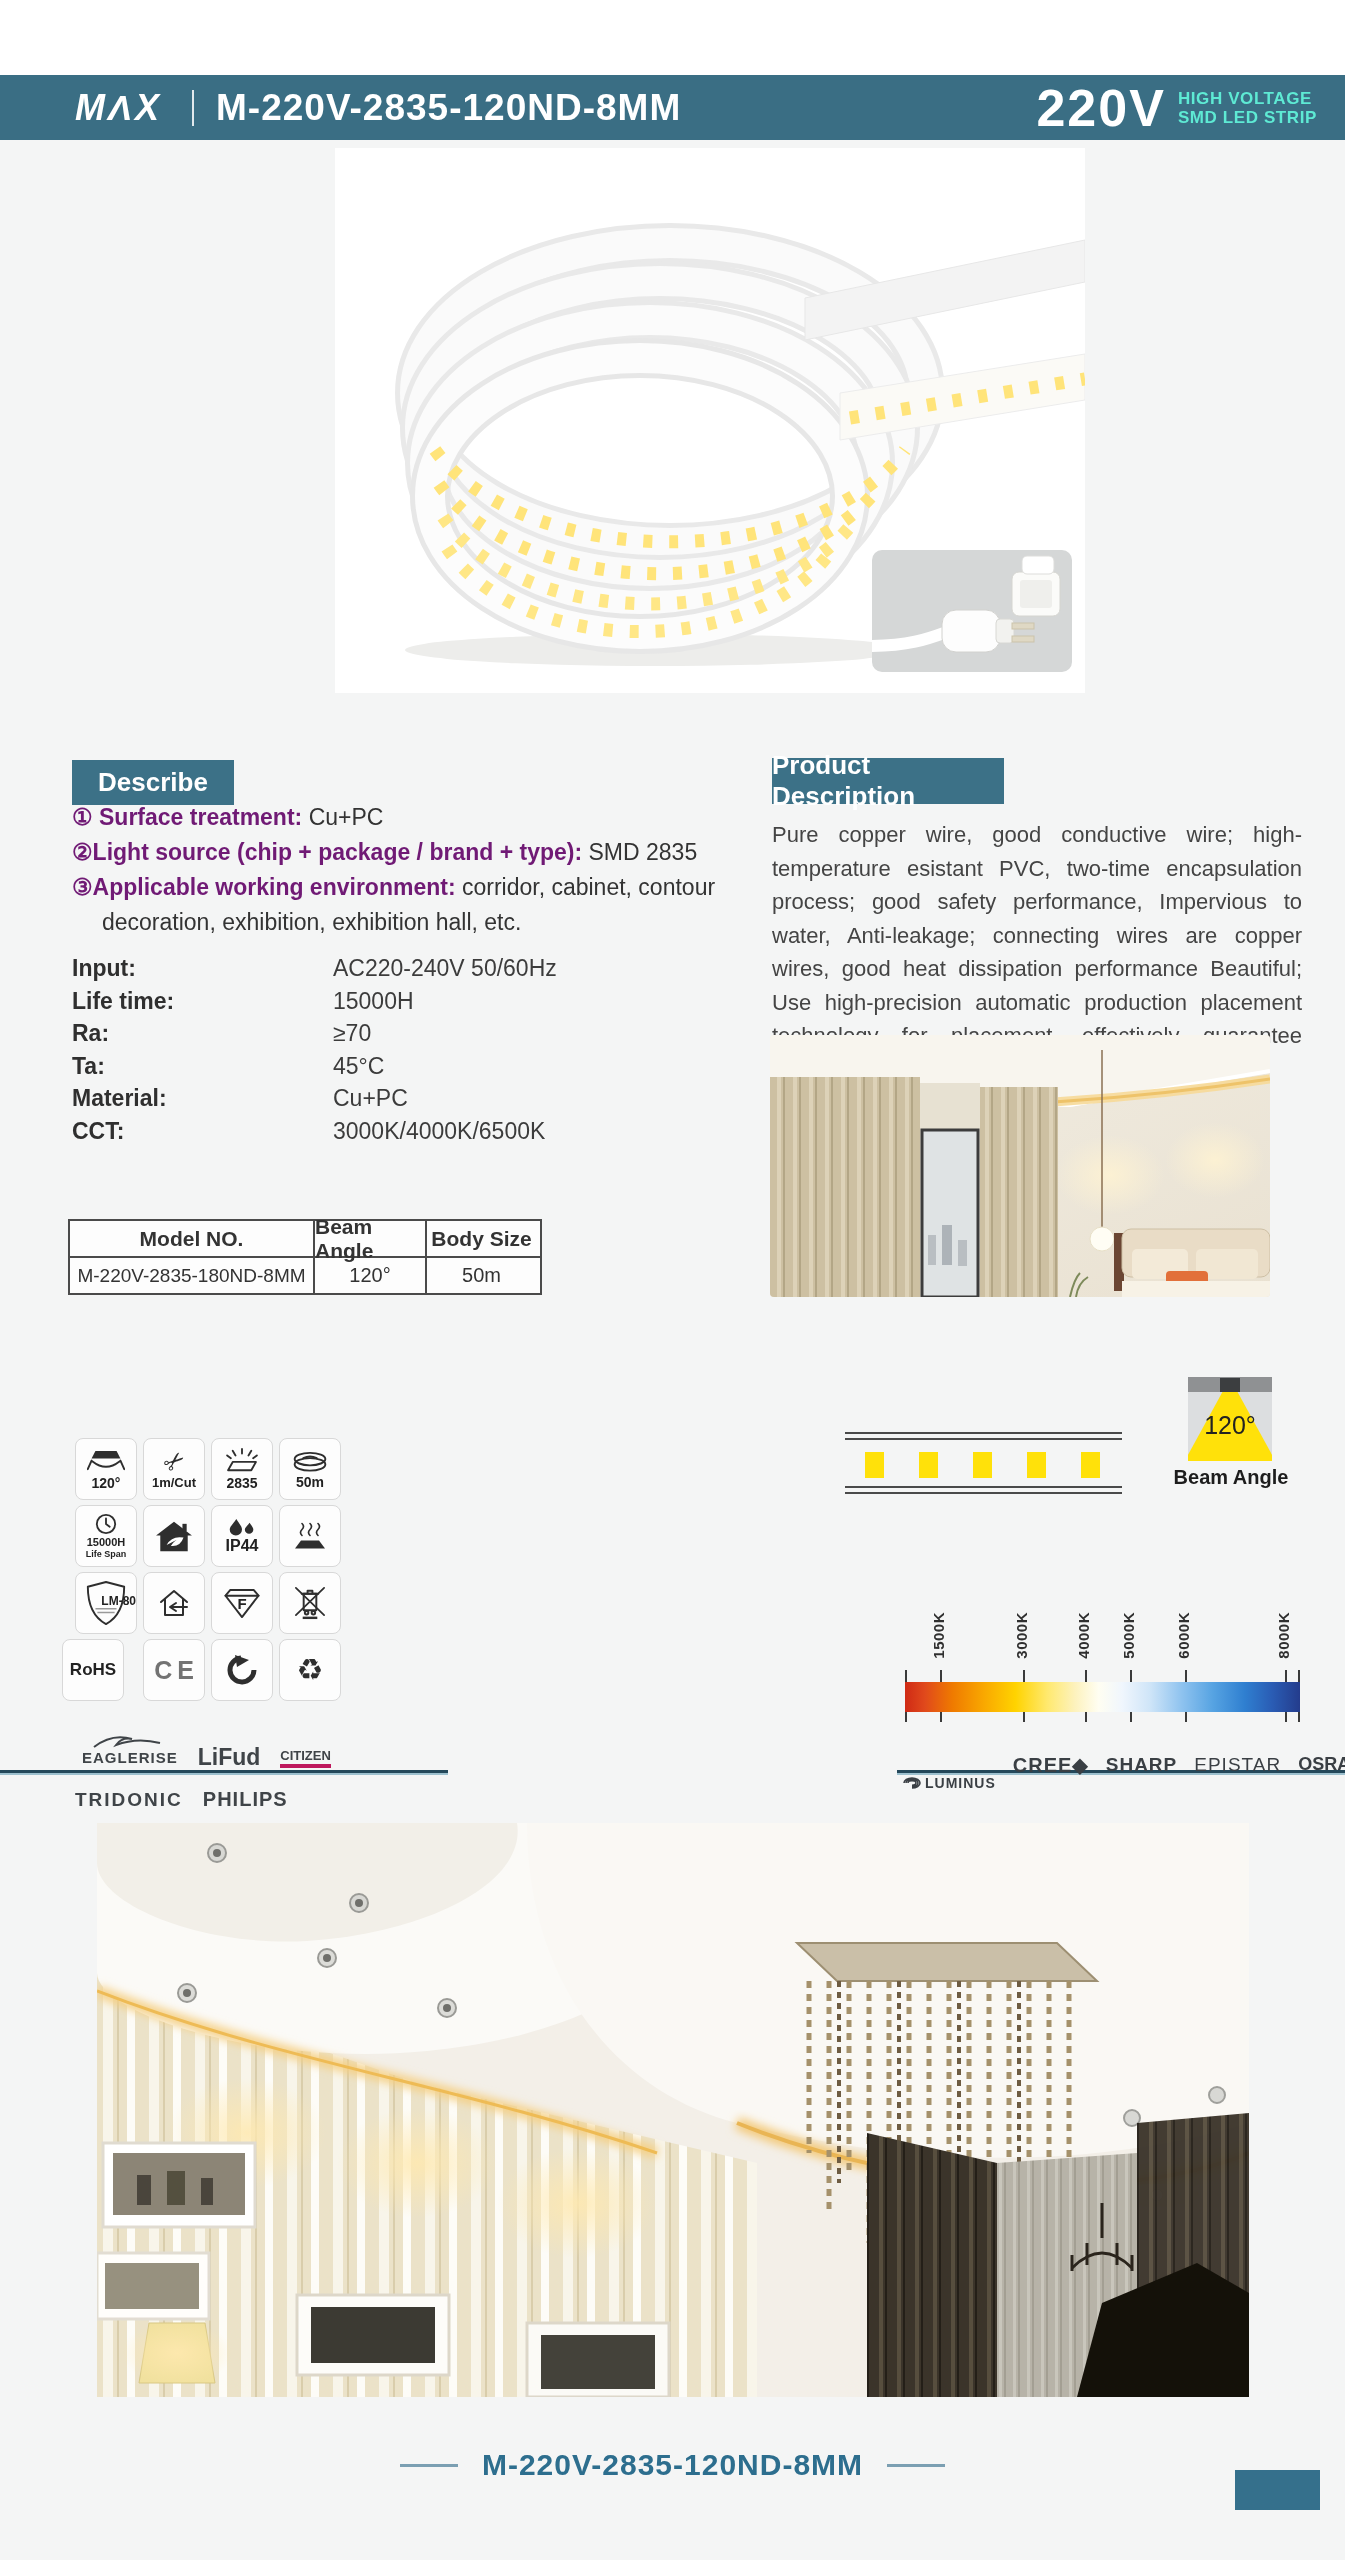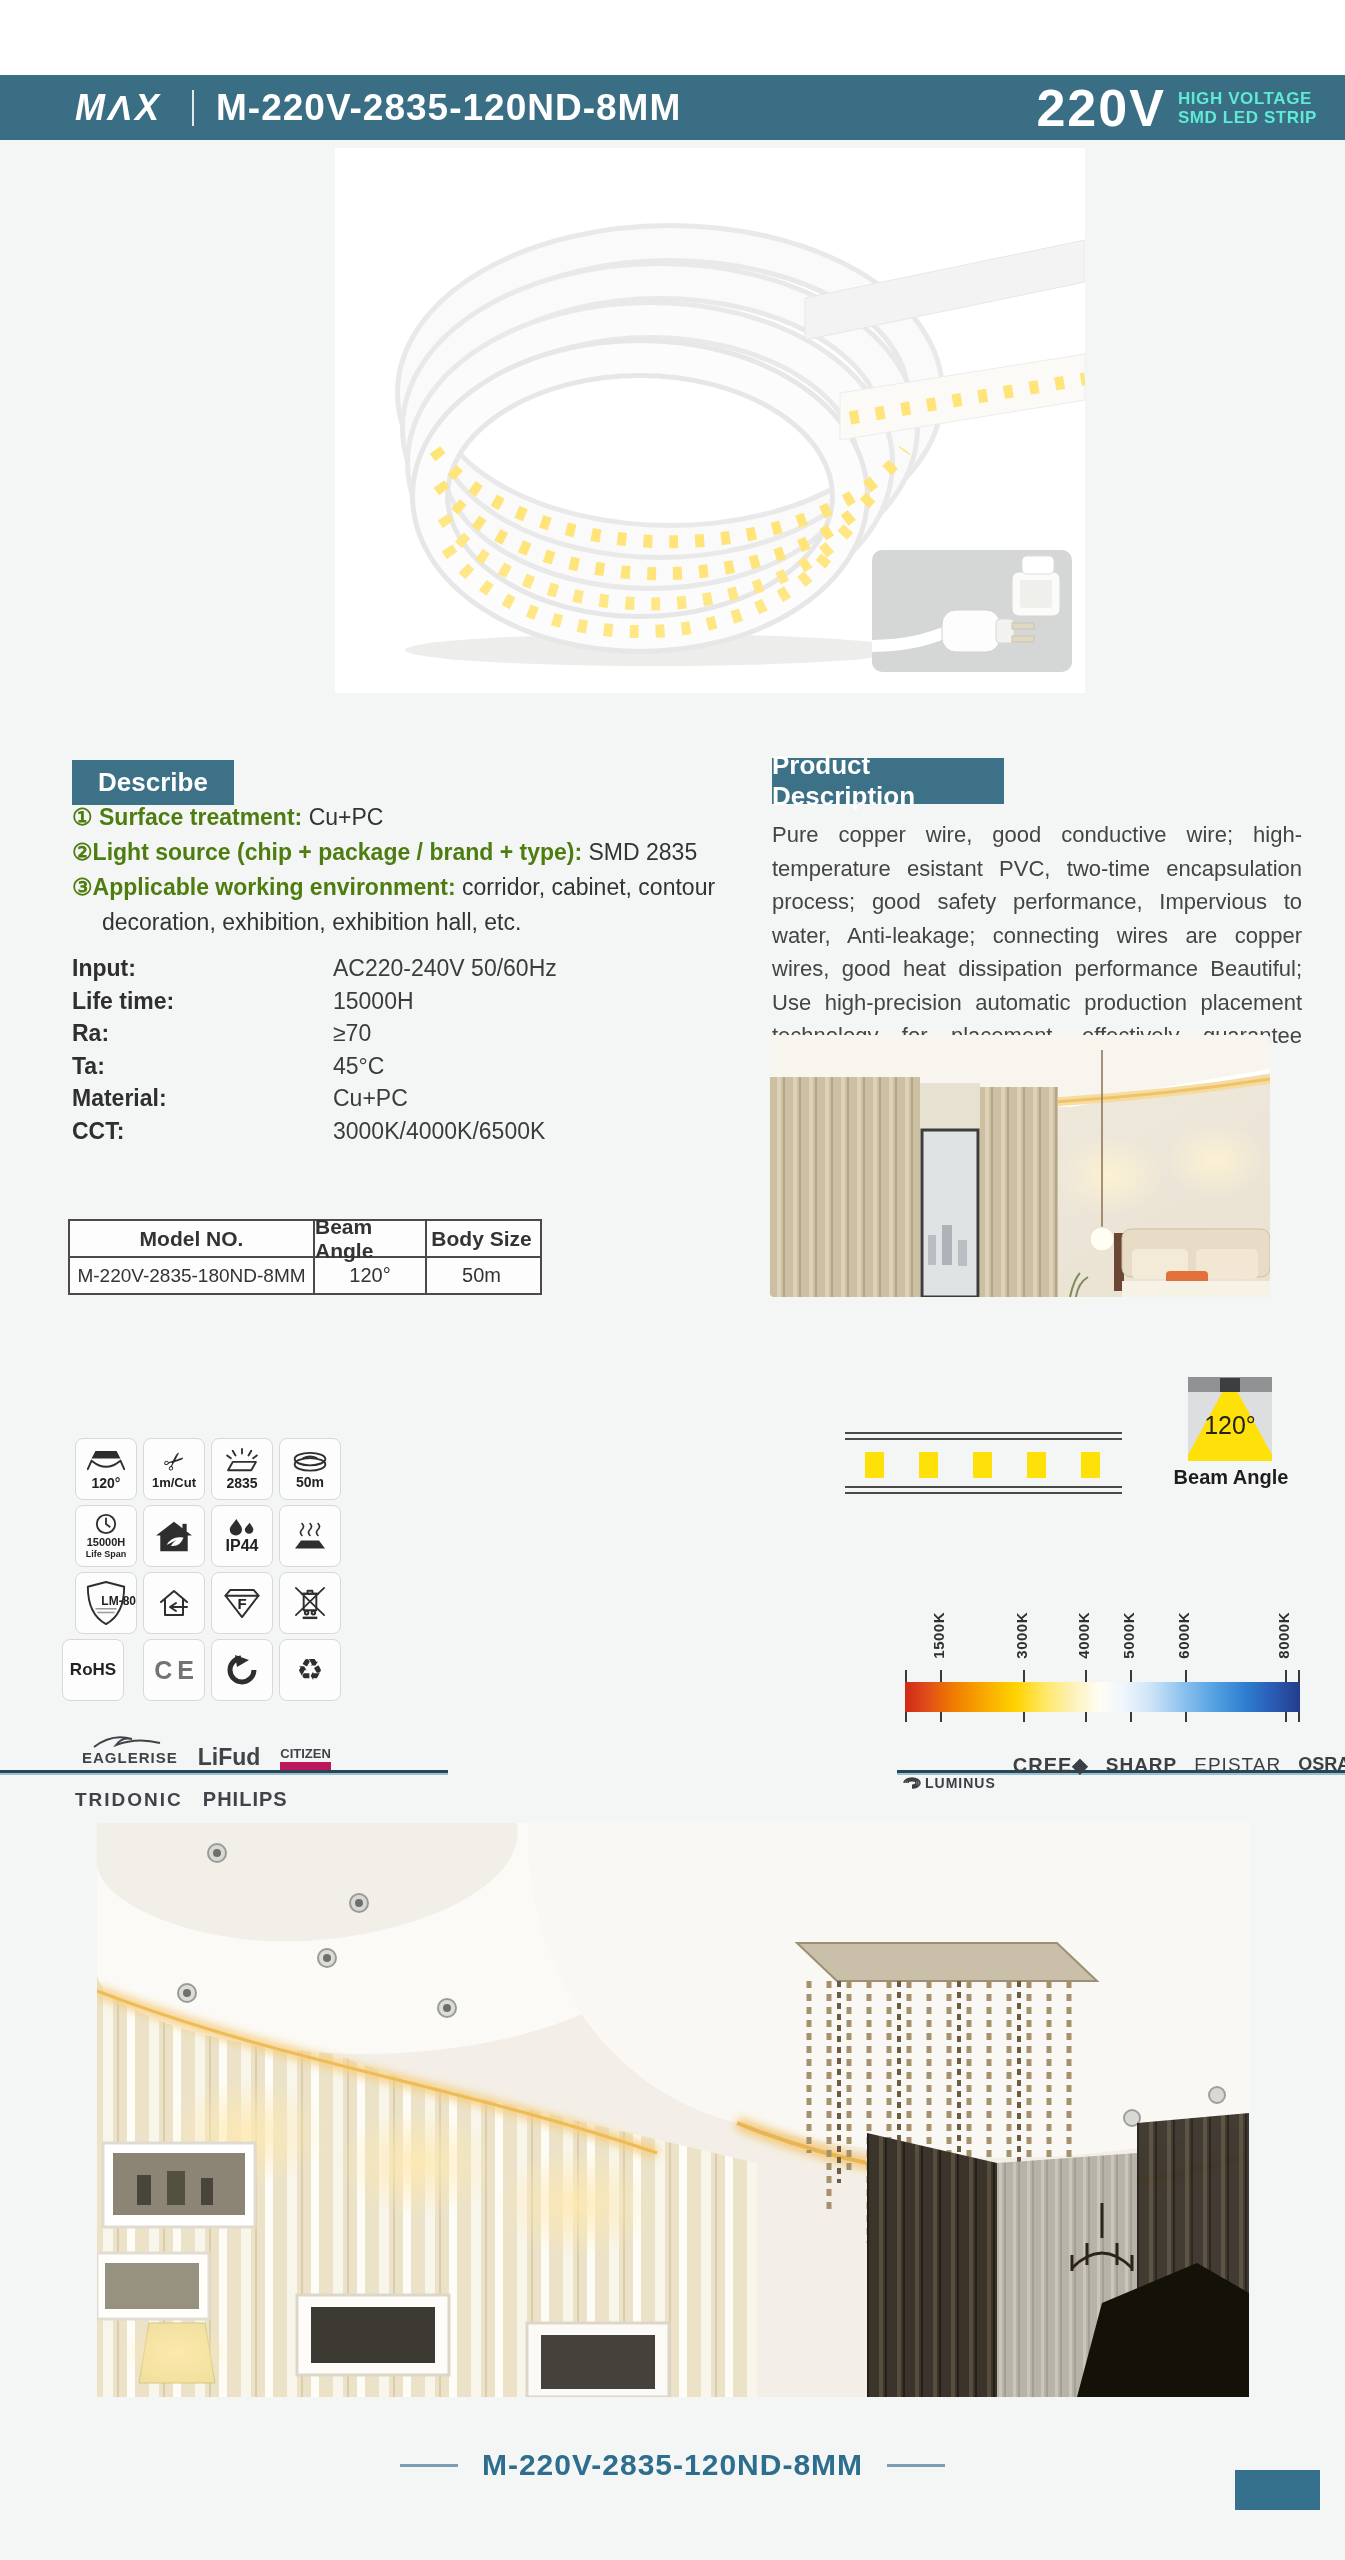--- a/index.html
+++ b/index.html
@@ -20,21 +20,21 @@
   
   .herobox{left:335px;top:148px;width:750px;height:545px;background:#fff;}
   .inset{left:872px;top:550px;width:200px;height:122px;background:#d5d7d7;border-radius:10px;overflow:hidden;}
 
   
   .badge{background:#3c7187;color:#fff;font-weight:bold;font-size:26px;display:flex;align-items:center;justify-content:center;}
 
   
   .dlist{left:72px;top:800px;width:676px;font-size:23px;color:#333;}
   .dlist .row{line-height:35px;padding-left:30px;text-indent:-30px;}
-  .dlist b{color:#4d7c0f;margin-top:36px;}
+  .dlist b{color:#701a75;margin-top:36px;}
   .specs{left:72px;top:952px;width:640px;font-size:23px;color:#3c3c3c;}
   .spec-row{display:flex;line-height:32.5px;}
   .spec-row b{width:261px;color:#2f2f2f;}
 
   
   .tbl{left:68px;top:1219px;width:470px;border:2px solid #4a4a4a;font-size:20px;color:#333;background:#fdfdfd;}
   .trow{display:flex;}
   .trow + .trow{border-top:2px solid #4a4a4a;}
   .tcell{height:35px;display:flex;align-items:center;justify-content:center;}
   .tcell + .tcell{border-left:2px solid #4a4a4a;}
@@ -54,21 +54,21 @@
   .lblbig{font-size:17px;font-weight:bold;color:#222;}
   .lblce{font-size:25px;font-weight:bold;color:#737373;letter-spacing:5px;padding-left:5px;}
 
   
   .brow{display:flex;align-items:baseline;gap:20px;color:#3f4448;}
   .logo-tridonic{font-size:19px;font-weight:bold;letter-spacing:2px;}
   .logo-philips{font-size:20px;font-weight:bold;letter-spacing:1px;}
   .logo-eagle{font-size:15px;font-weight:bold;letter-spacing:1px;position:relative;}
   .logo-eagle svg{position:absolute;top:-16px;left:10px;}
   .logo-lifud{font-size:23px;font-weight:bold;}
-  .logo-citizen{font-size:13px;font-weight:bold;border-bottom:8px solid #be185d;padding-bottom:1px;}
+  .logo-citizen{font-size:13px;font-weight:bold;border-bottom:4px solid #be185d;padding-bottom:1px;}
   .divline{height:5px;background:linear-gradient(#24485a 0 62%,#9cc0ce 62% 100%);}
 
   
   .dline2{position:absolute;width:277px;height:8px;border-top:2px solid #4a4a4a;border-bottom:2px solid #4a4a4a;box-sizing:border-box;}
   .led{position:absolute;width:19px;height:26px;background:#ffe10a;}
 
   
   .beam{left:1188px;top:1377px;width:84px;height:84px;background:#dcdee0;}
   .beam .bar{position:absolute;left:0;top:0;width:84px;height:15px;background:#8f9193;}
   .beam .chip{position:absolute;left:32px;top:1px;width:20px;height:14px;background:#3c3e40;}

